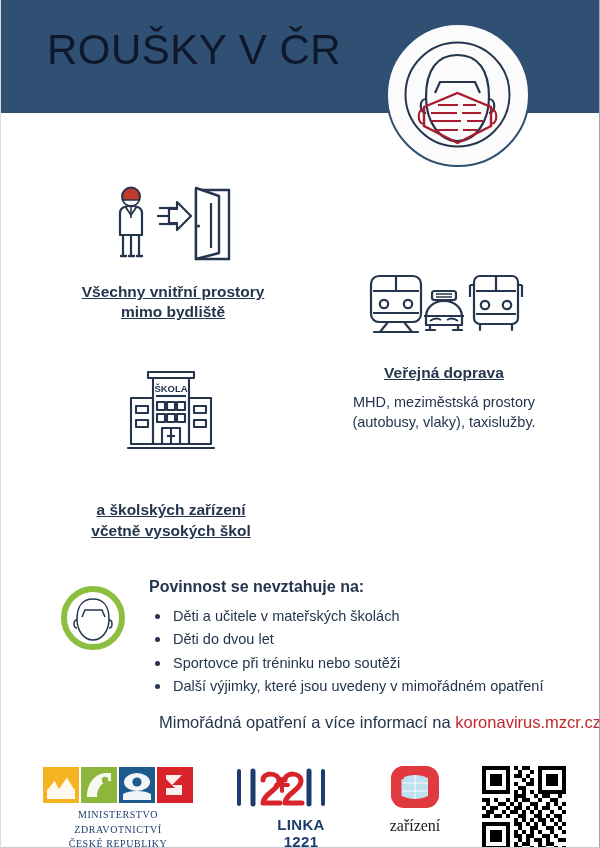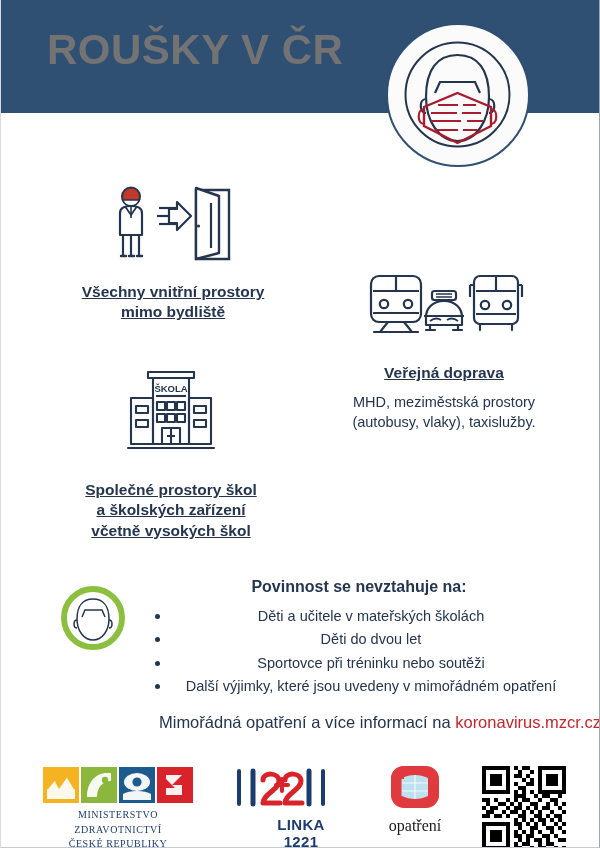--- a/index.html
+++ b/index.html
@@ -28,22 +28,22 @@
     left: 0; top: 0;
     width: 600px;
     height: 113px;
     background: #2f4f73;
   }
   .poster-title {
     position: absolute;
     left: 46px;
     top: 29px;
     font-size: 42px;
-    font-weight: bold;
-    color: #737373;
+    font-weight: normal;
+    color: #0f172a;
     letter-spacing: 0.5px;
     line-height: 1;
     white-space: nowrap;
   }
   .mask-badge {
     position: absolute;
     left: 385px;
     top: 23px;
     width: 144px;
     height: 144px;
@@ -85,21 +85,21 @@
   .blk-transport .icon-wrap { margin: 0 auto; width: 160px; }
   .blk-transport .cap-bold { margin-top: 16px; }
   .blk-transport .cap-reg  { margin-top: 9px; }
 
   
   .blk-school { left: 45px; top: 366px; width: 250px; }
   .blk-school .icon-wrap { margin: 0 auto; width: 90px; }
   .blk-school .cap-bold { margin-top: 20px; }
 
   
-  .exceptions { position: absolute; left: 58px; top: 578px; width: 510px; text-align: center; }
+  .exceptions { position: absolute; left: 58px; top: 578px; width: 510px; }
   .exc-ring {
     position: absolute; left: 0; top: 6px;
     width: 68px; height: 68px;
   }
   .exc-body { margin-left: 90px; }
   .exc-title {
     font-size: 16px; font-weight: bold; color: #24354d;
     margin: 0 0 9px 0;
   }
   .exc-list { list-style: none; margin: 0; padding: 0; }
@@ -312,21 +312,21 @@
           <rect x="36" y="62" width="18" height="16"></rect>
           <path d="M45 62 L45 78"></path>
           <path d="M41 70 L49 70"></path>
 
           <path d="M2 82 L88 82" stroke-linecap="round"></path>
         </g>
         <text x="45" y="26" text-anchor="middle" font-family="Liberation Sans, sans-serif" font-size="9.5" font-weight="bold" fill="#24354d">ŠKOLA</text>
       </svg>
     </div>
     <div class="cap-bold">
-      <span>Společné prostory škol</span><br>
+      <br>
       <span>a školských zařízení</span><br>
       <span>včetně vysokých škol</span>
     </div>
   </div>
 
   <div class="exceptions">
     <div class="exc-ring">
       <svg width="68" height="68" viewBox="0 0 68 68" aria-hidden="true">
         <circle cx="34" cy="34" r="29" fill="none" stroke="#8cbf3f" stroke-width="6"></circle>
         <path d="M18 35 C18 22 24 15 34 15 C44 15 50 22 50 35 C50 47 43 56 34 56 C25 56 18 47 18 35 Z" fill="#ffffff" stroke="#24354d" stroke-width="1.5"></path>
@@ -404,21 +404,21 @@
         <path d="M12 13 C20 9 30 9 38 13 L38 31 C30 35 20 35 12 31 Z" fill="#bfe0ef"></path>
         <path d="M12 13 L12 31" stroke="#bfe0ef" stroke-width="1"></path>
         <path d="M25 10 L25 34" stroke="#ffffff" stroke-width="1.2" opacity="0.8"></path>
         <path d="M12 18 L38 18 M12 26 L38 26" stroke="#ffffff" stroke-width="1.2" opacity="0.8"></path>
         <path d="M1 14 C1 6 7 1 14 1 L14 14 Z" fill="#e0393e"></path>
         <path d="M6 12 C12 8 20 7 25 8 L25 2 C14 2 6 5 1 12 Z" fill="#e0393e"></path>
         <path d="M44 12 C38 8 30 7 25 8 L25 2 C36 2 44 5 49 12 Z" fill="#e0393e"></path>
         <path d="M6 32 C12 36 20 37 25 36 L25 42 C14 42 6 39 1 32 Z" fill="#e0393e"></path>
         <path d="M44 32 C38 36 30 37 25 36 L25 42 C36 42 44 39 49 32 Z" fill="#e0393e"></path>
       </svg>
-      <div class="erouska-text">opatření</div>
+      <div class="erouska-text">zařízení</div>
     </div>
 
   </div>
 
   <div class="qr-box">
     <svg width="84" height="84" viewBox="0 0 21 21" shape-rendering="crispEdges" aria-hidden="true">
       <rect width="21" height="21" fill="#ffffff"></rect>
       <g fill="#000000">
 
         <rect x="0" y="0" width="7" height="1"></rect>

